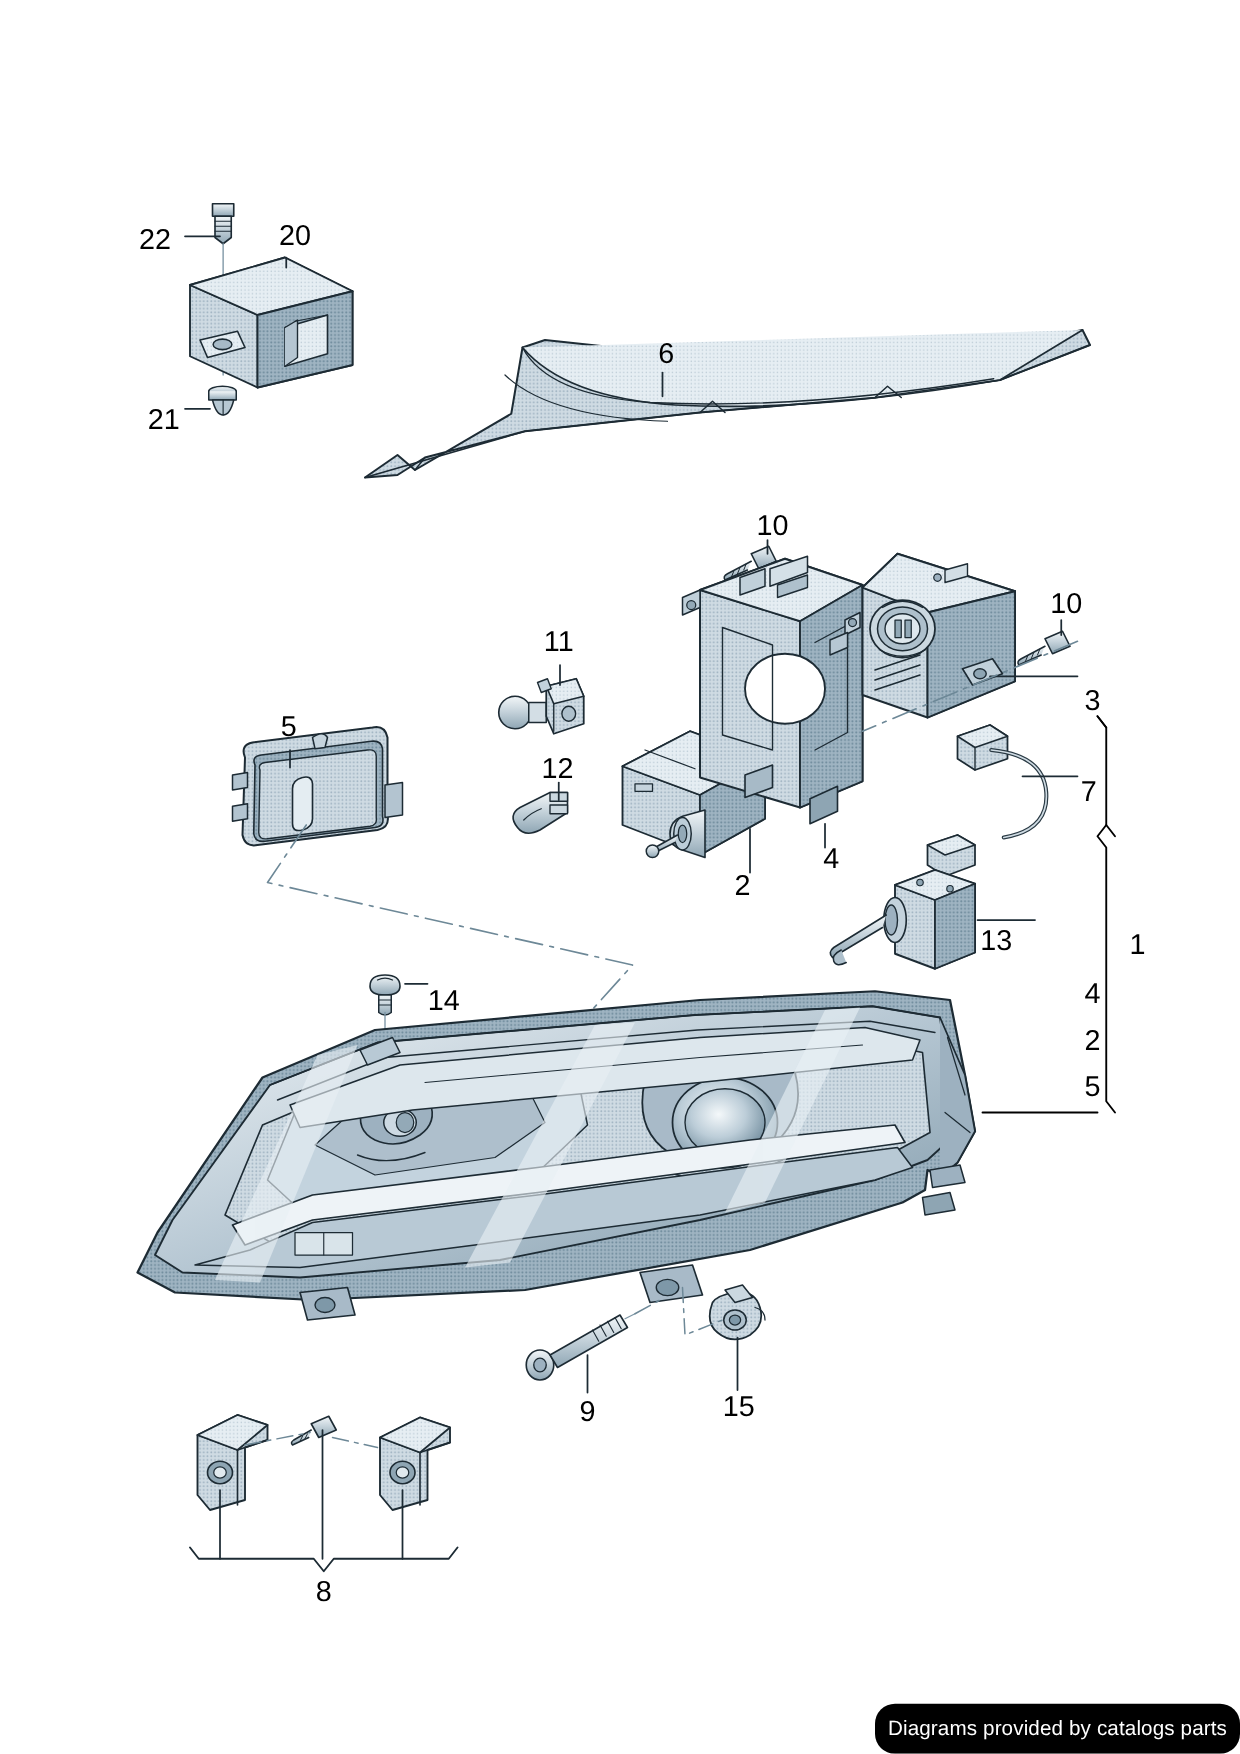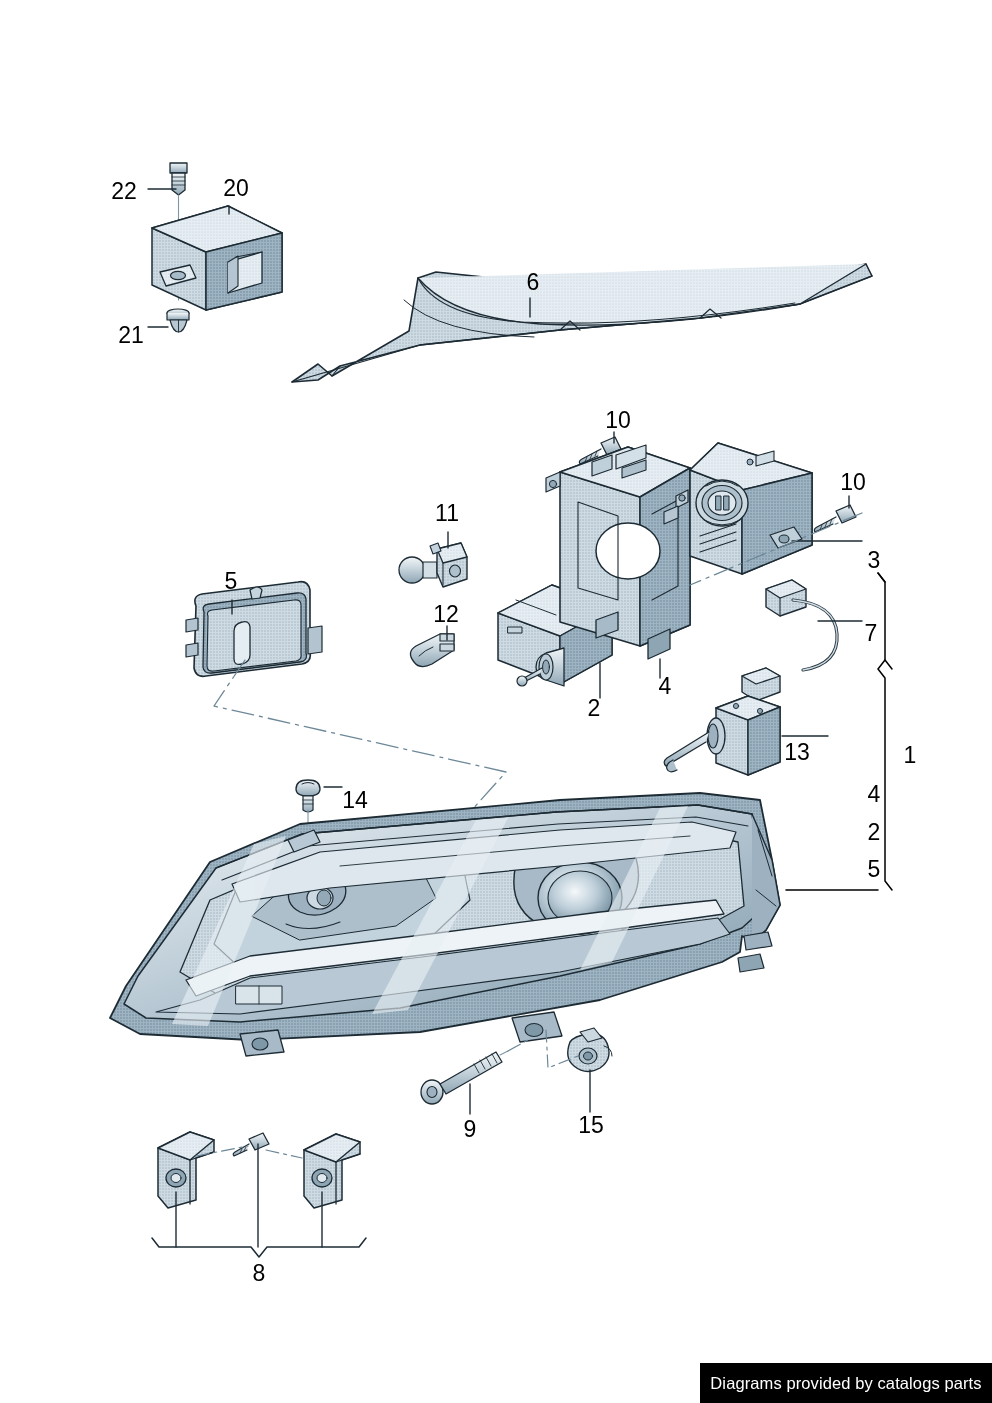--- a/index.html
+++ b/index.html
@@ -3,21 +3,21 @@
 <meta charset="utf-8">
 <style>
   html,body{margin:0;padding:0;background:#ffffff;}
   body{width:992px;height:1403px;position:relative;overflow:hidden;
        font-family:"Liberation Sans",sans-serif;color:#000;}
   #stage{position:absolute;inset:0;width:992px;height:1162px;}
   svg.dg{position:absolute;left:0;top:0;width:992px;height:1403px;}
   .num{font-family:"Liberation Sans",sans-serif;font-size:23px;fill:#000;}
   .wm{position:absolute;left:700px;top:1363px;width:292px;height:40px;
       background:#000;color:#fff;display:flex;align-items:center;
-      justify-content:center;font-size:16.5px;letter-spacing:.1px;}
+      justify-content:center;font-size:16.5px;letter-spacing:.1px;border-radius:16px;}
 </style>
 </head>
 <body>
 
 <div id="stage">
 
 <svg class="dg" viewBox="0 0 992 1403">
   <defs>
     <pattern id="ht" width="3" height="3" patternUnits="userSpaceOnUse">
       <rect width="3" height="3" fill="#cfdbe3"></rect>

